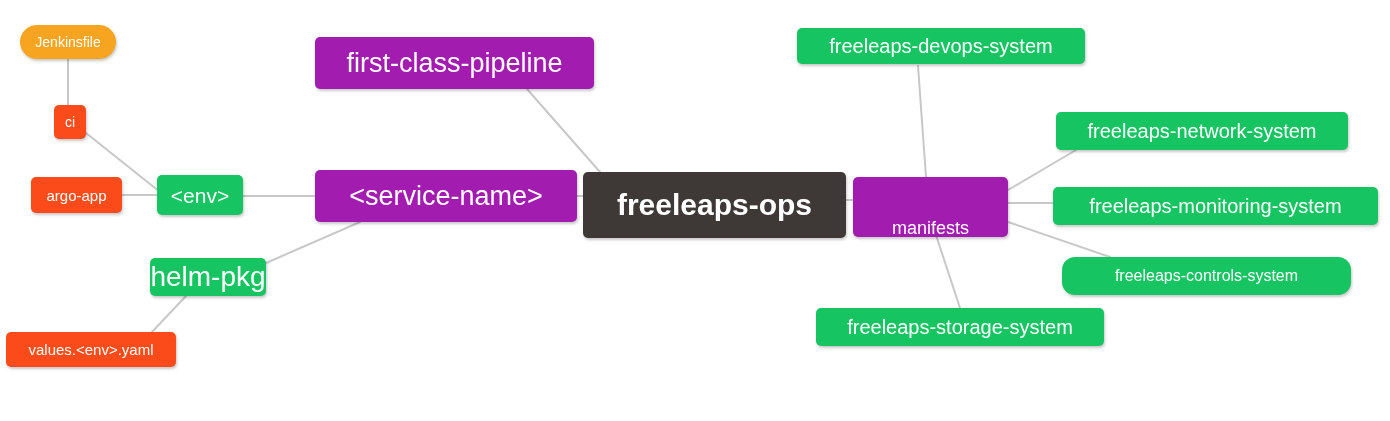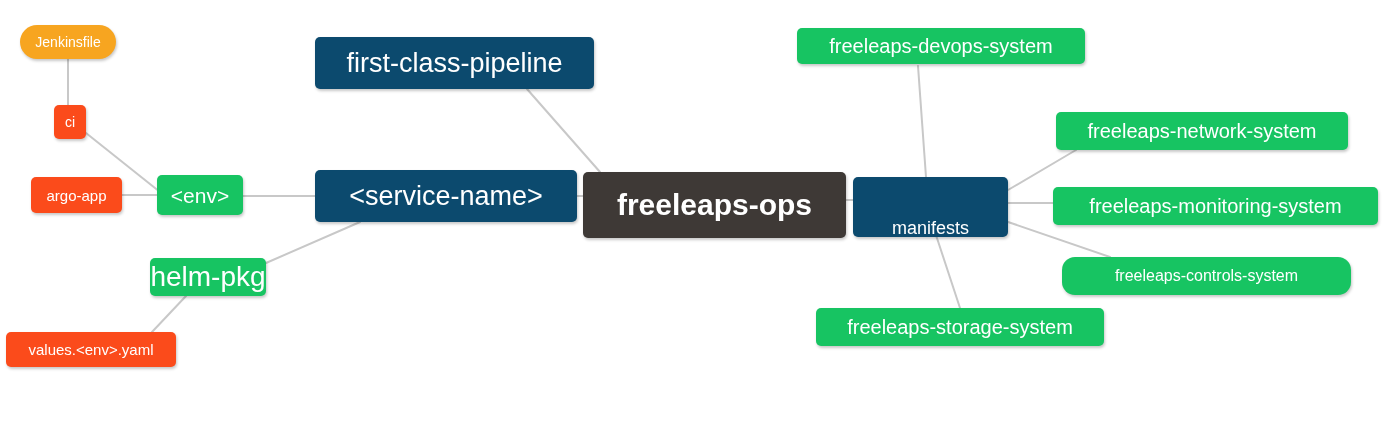--- a/index.html
+++ b/index.html
@@ -35,21 +35,21 @@
     box-sizing: border-box;
     border-radius: 5px;
     color: #ffffff;
     white-space: nowrap;
     line-height: 1;
     padding: 0 10px;
     box-shadow: 1px 2px 3px rgba(0,0,0,0.22);
     user-select: none;
   }
   .n-root   { background: #3E3936; font-weight: bold; }
-  .n-blue   { background: #0c4a6e; }
+  .n-blue   { background: #a21caf; }
   .n-green  { background: #17C462; }
   .n-red    { background: #FB4B1B; text-align: center; }
   .n-orange { background: #F7A520; border-radius: 17px; }
 </style>
 </head>
 <body>
 
 <div id="mindmap">
   <svg id="edges" viewBox="0 0 1390 421" width="1390" height="421" aria-hidden="true">
       <line x1="68" y1="59" x2="68" y2="105" stroke="#c8c8c8" stroke-width="2" stroke-linecap="round"></line>

